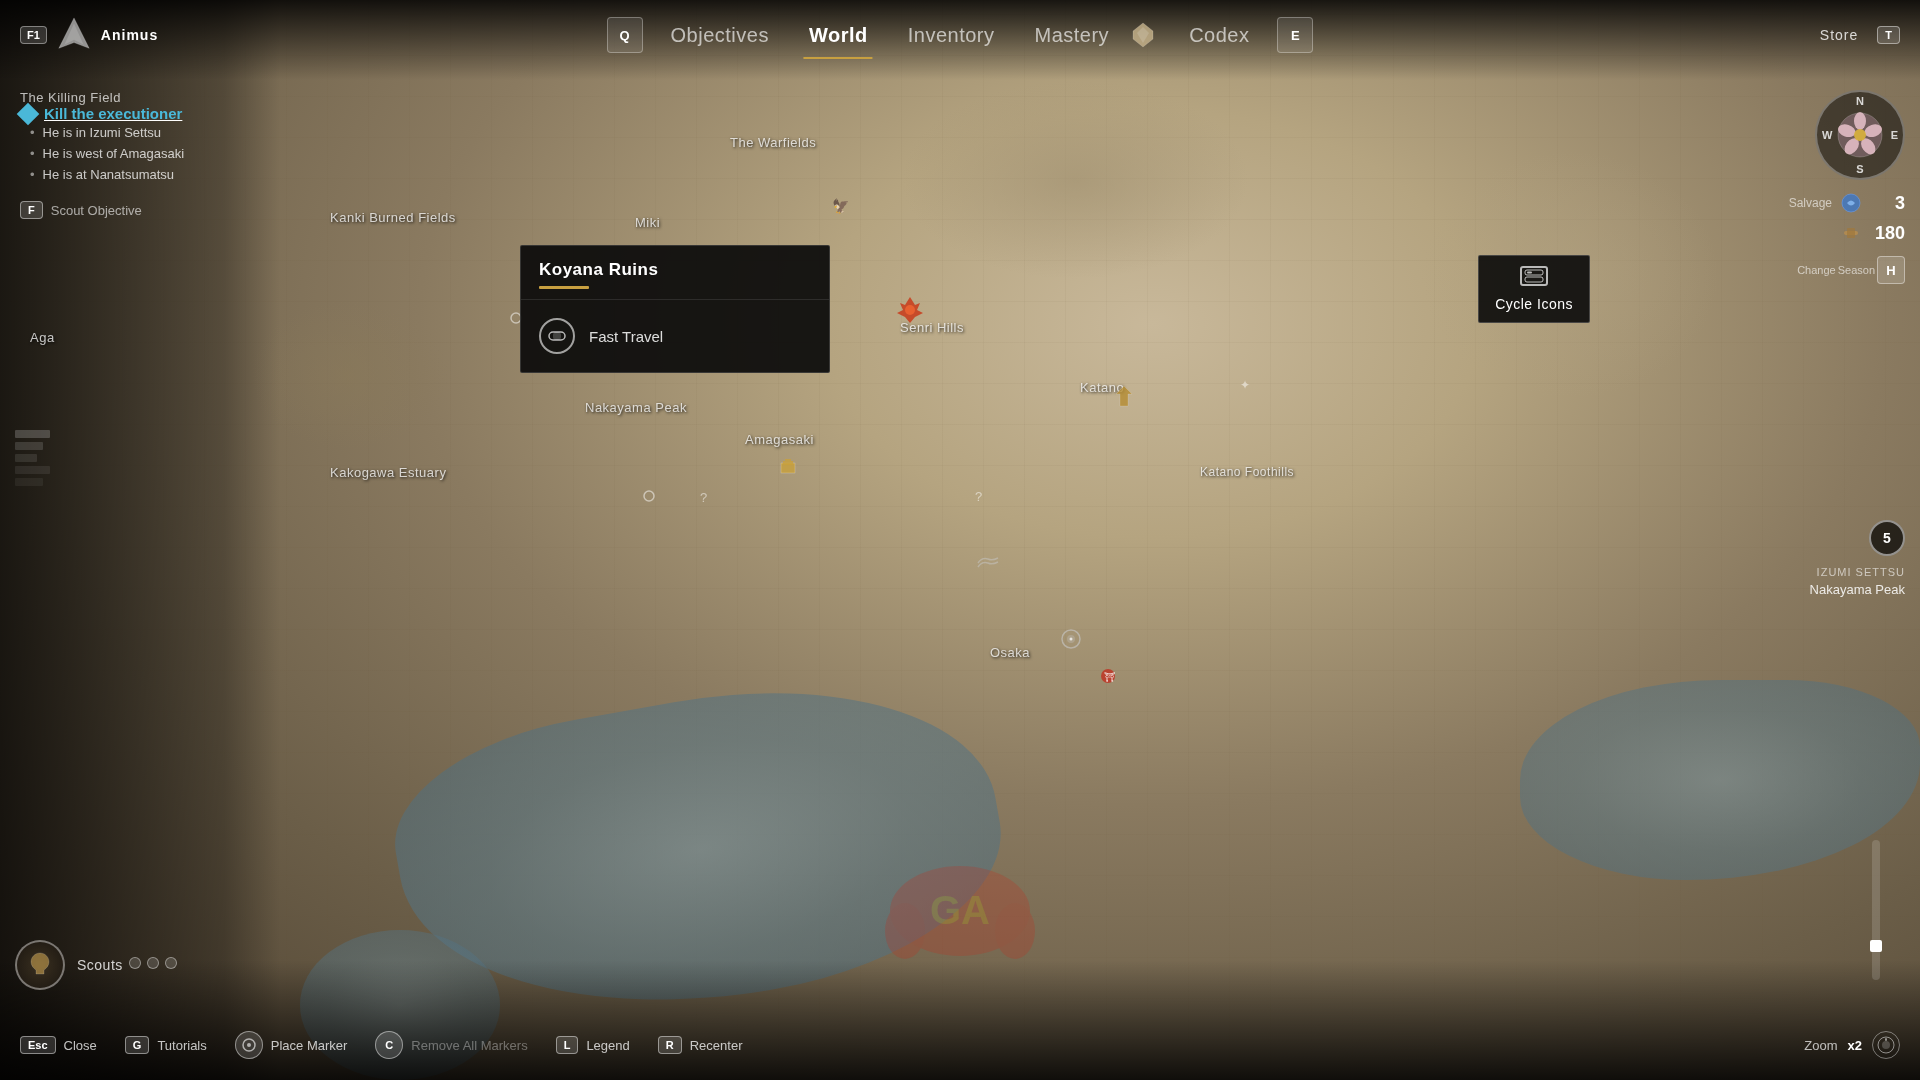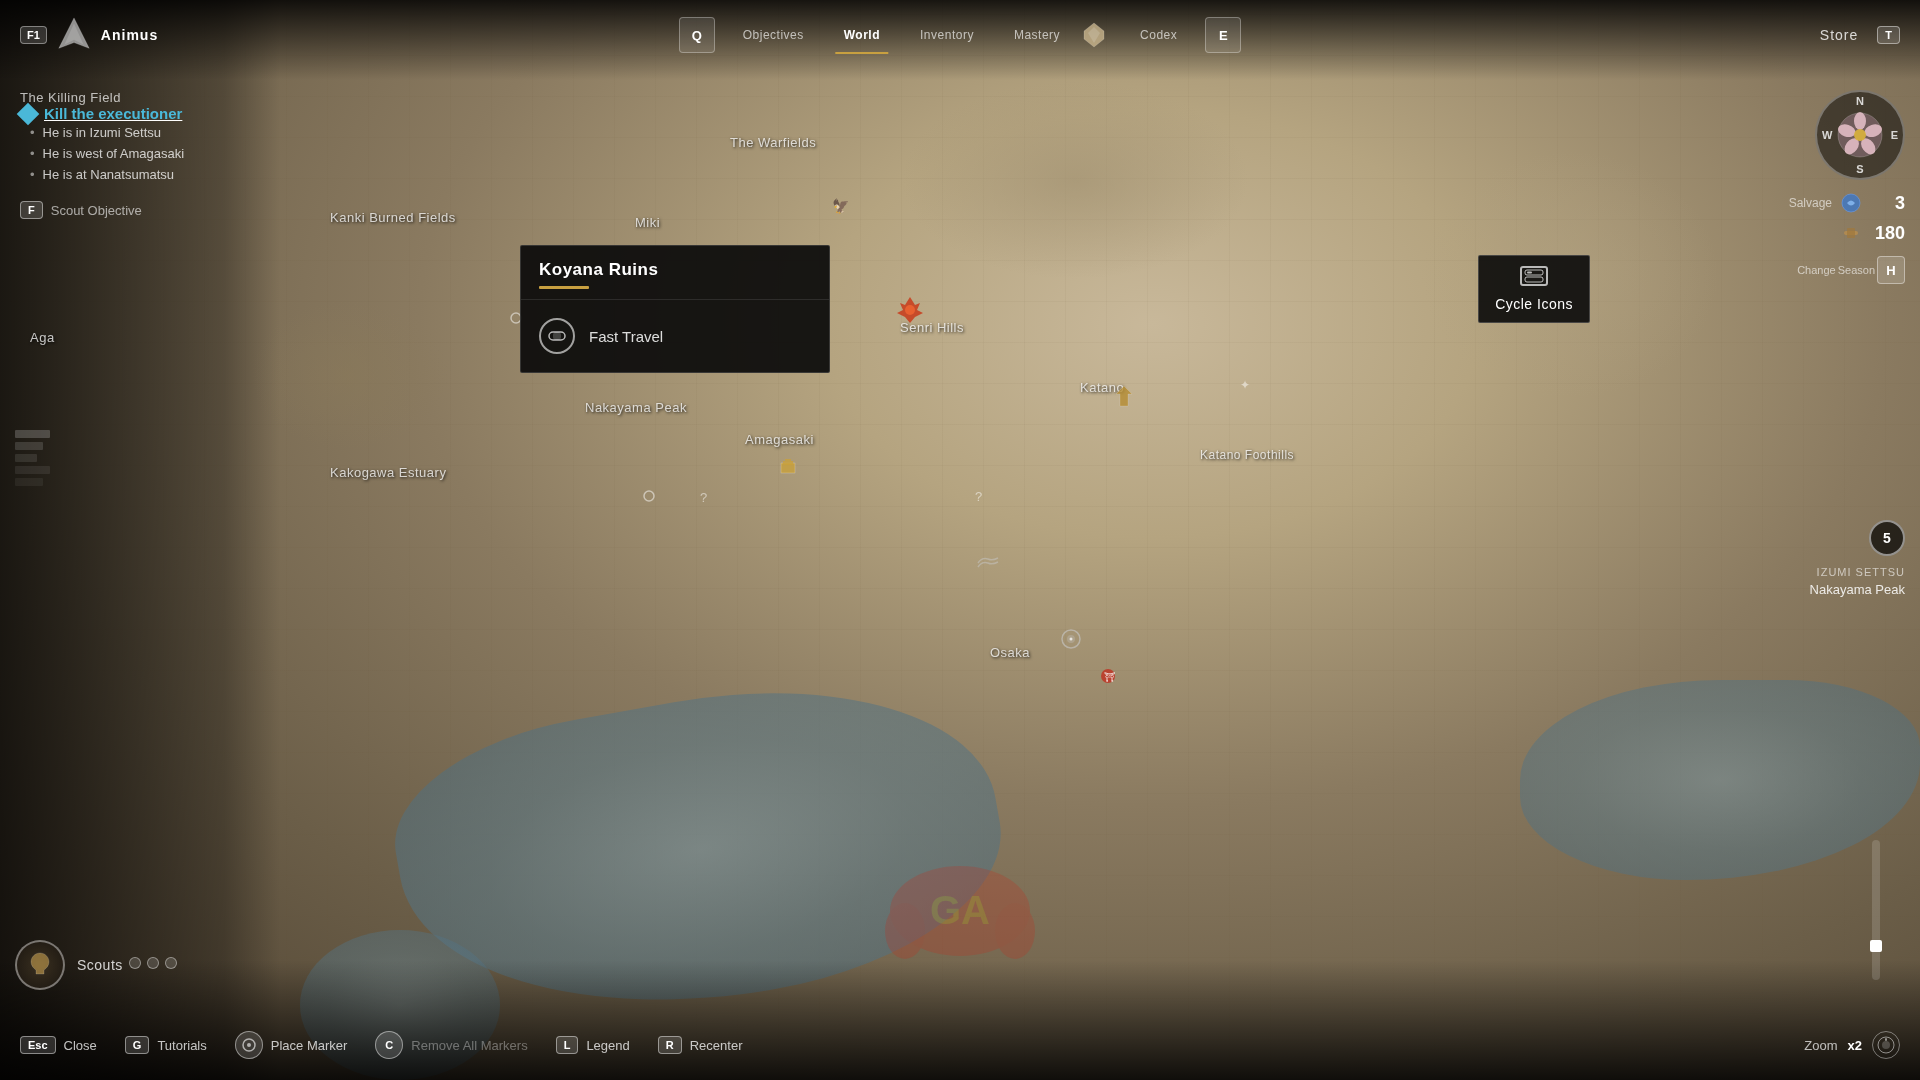--- a/index.html
+++ b/index.html
@@ -134,21 +134,21 @@
       align-items: center;
       justify-content: center;
       font-size: 13px;
       font-weight: bold;
       color: #fff;
       cursor: pointer;
       margin: 0 8px;
     }
 
     .nav-tab {
-      font-size: 12px;
+      font-size: 20px;
       font-weight: 400;
       color: rgba(255,255,255,0.65);
       cursor: pointer;
       padding: 8px 20px;
       letter-spacing: 0.5px;
       position: relative;
       transition: color 0.2s;
     }
 
     .nav-tab.active {
@@ -736,21 +736,21 @@
   <div class="left-overlay"></div>
   <div class="bottom-overlay"></div>
   <div class="top-overlay"></div>
 </div>
 
 <div class="map-label" style="left:730px;top:135px;">The Warfields</div>
 <div class="map-label" style="left:330px;top:210px;">Kanki Burned Fields</div>
 <div class="map-label" style="left:635px;top:215px;">Miki</div>
 <div class="map-label" style="left:900px;top:320px;">Senri Hills</div>
 <div class="map-label" style="left:1080px;top:380px;">Katano</div>
-<div class="map-label" style="left:1200px;top:448px;font-size:12px;">Katano Foothills</div>
+<div class="map-label" style="left:1200px;top:465px;font-size:12px;">Katano Foothills</div>
 <div class="map-label" style="left:585px;top:400px;">Nakayama Peak</div>
 <div class="map-label" style="left:745px;top:432px;">Amagasaki</div>
 <div class="map-label" style="left:330px;top:465px;">Kakogawa Estuary</div>
 <div class="map-label" style="left:990px;top:645px;">Osaka</div>
 <div class="map-label" style="left:30px;top:330px;">Aga</div>
 
 <div class="map-marker" style="left:830px;top:195px;">
   <svg width="20" height="20" viewBox="0 0 20 20">
       <text x="2" y="16" font-size="14" fill="rgba(255,255,255,0.7)">🦅</text>
     </svg>

